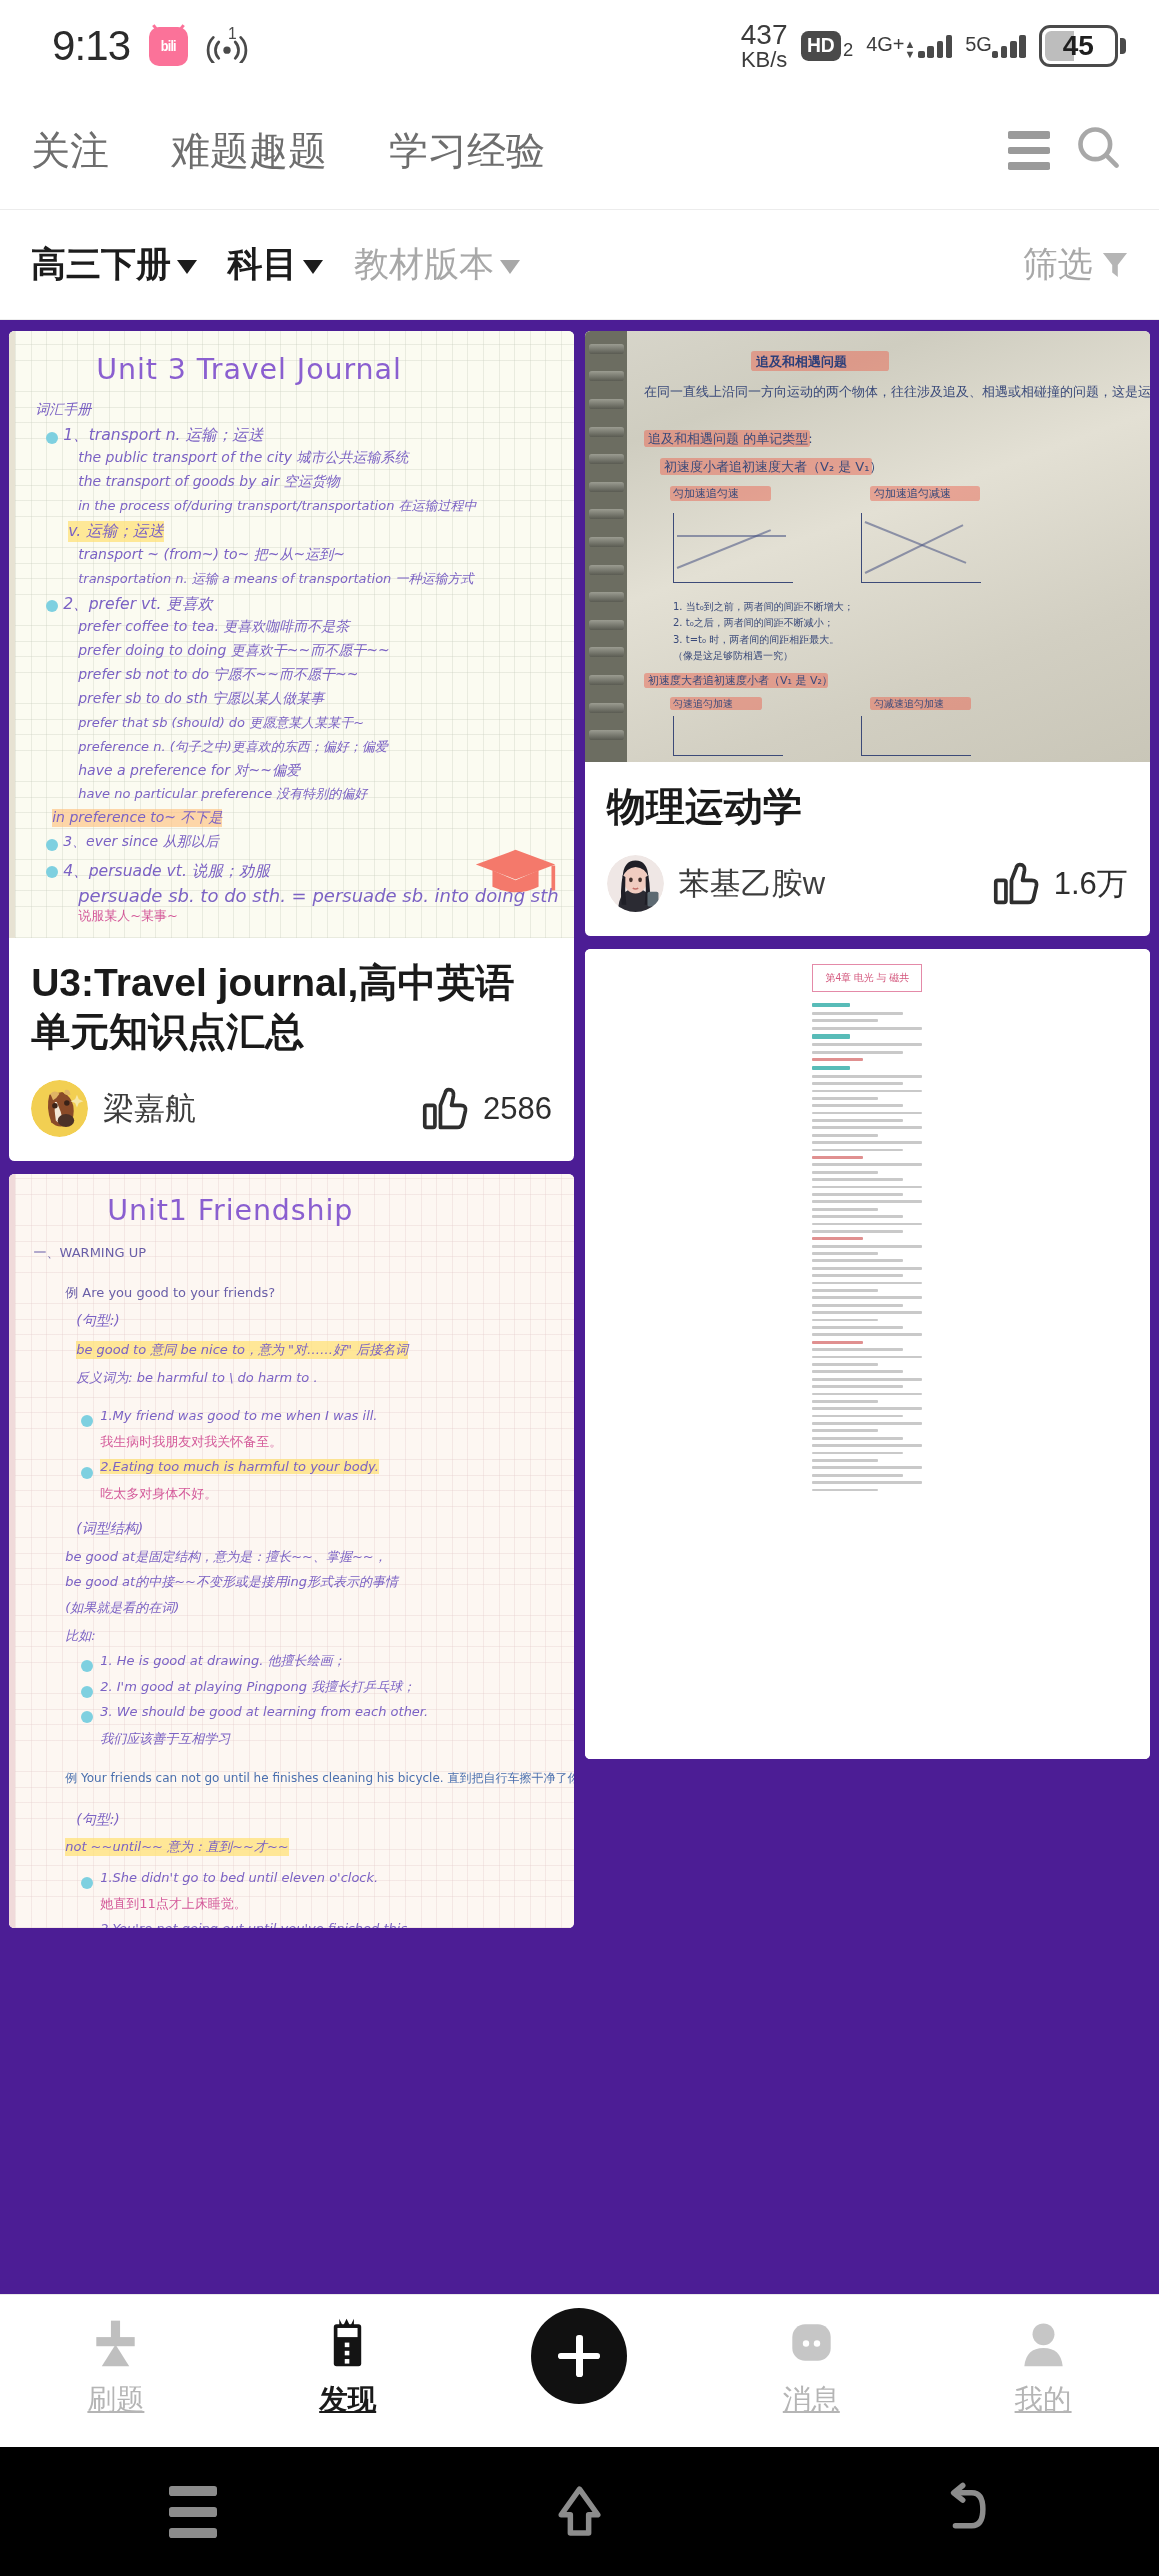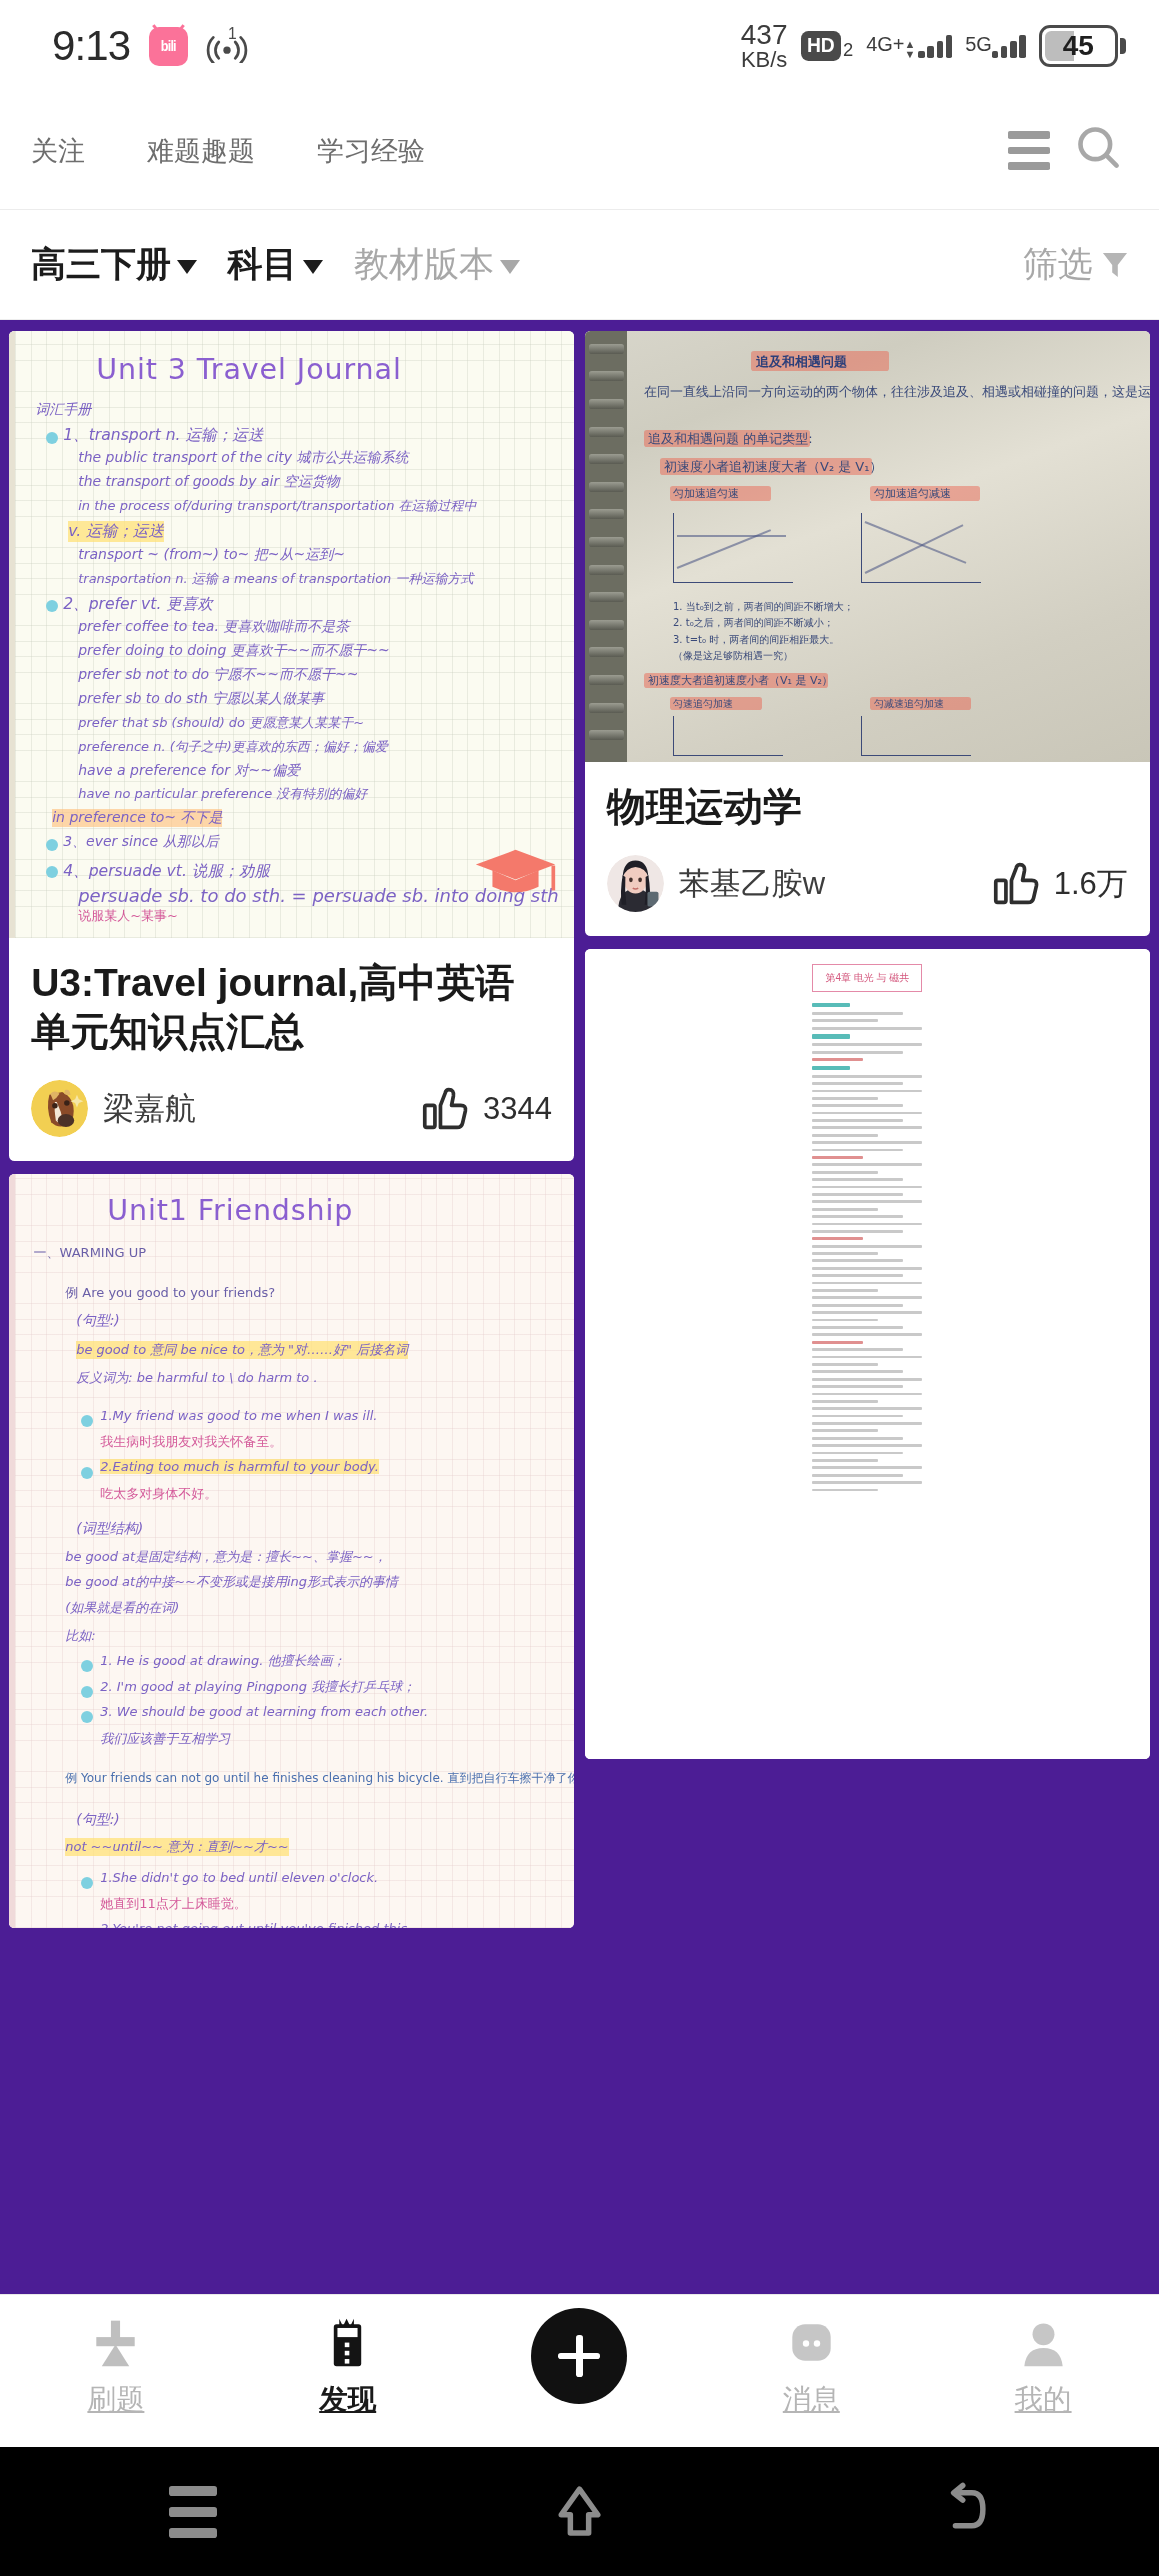--- a/index.html
+++ b/index.html
@@ -67,21 +67,21 @@
 
   
   .topbar {
     height: 118px; flex: 0 0 118px; background: #fff;
     display: flex; align-items: center; padding: 0 26px 0 0;
     border-bottom: 0.9px solid #ececec; position: relative;
   }
   .tabs { display: flex; align-items: center; flex: 1; height: 100%; }
   .tab {
     position: relative; height: 100%; display: flex; align-items: center; justify-content: center;
-    font-size: 27px; color: #6e6e6e; padding: 0 31px;
+    font-size: 39px; color: #6e6e6e; padding: 0 31px;
   }
   .tab.active { color: #1c1c1c; font-weight: bold; font-size: 42px; }
   .tab.active .underline {
     position: absolute; bottom: 13px; left: 50%; transform: translateX(-50%);
     width: 88px; height: 6.4px; background: #3a3a3a; border-radius: 3.7px;
   }
   .hdr-icons { display: flex; align-items: center; gap: 24px; padding-right: 9.2px; }
   .ham { width: 42px; display: flex; flex-direction: column; gap: 8.3px; }
   .ham i { display: block; height: 7.4px; background: #9a9a9a; border-radius: 1.8px; }
 
@@ -360,21 +360,21 @@
                 <circle cx="39" cy="25" r="3" fill="#3a2218"></circle>
                 <path d="M50 16 l2 5 l5 2 l-5 2 l-2 5 l-2 -5 l-5 -2 l5 -2 z" fill="#f6e7a8"></path>
               </svg>
             </div>
             <div class="author">梁嘉航</div>
             <div class="likes">
               <svg width="48" height="48" viewBox="0 0 52 52">
                 <rect x="3" y="22" width="11" height="24" rx="2" stroke="#2e2e2e" stroke-width="4" fill="none"></rect>
                 <path d="M20 46 L38 46 Q43 46 44 41 L47 28 Q48 22 42 22 L32 22 L34 12 Q35 5 29 5 Q26 5 25 9 L20 22 Z" stroke="#2e2e2e" stroke-width="4" fill="none" stroke-linejoin="round"></path>
               </svg>
-              <span class="like-count">3344</span>
+              <span class="like-count">2586</span>
             </div>
           </div>
         </div>
       </div>
 
       <div class="card">
         <div class="card-img note-pink" style="height:754px;">
           <div class="nt hd-title" style="left:92px; top:20px;">Unit1 Friendship</div>
           <div class="nt hd-small" style="left:18.4px; top:70px;">一、WARMING UP</div>
           <div class="nt hd-small" style="left:50px; top:110px;"><span>例  Are you good to your friends?</span></div>

